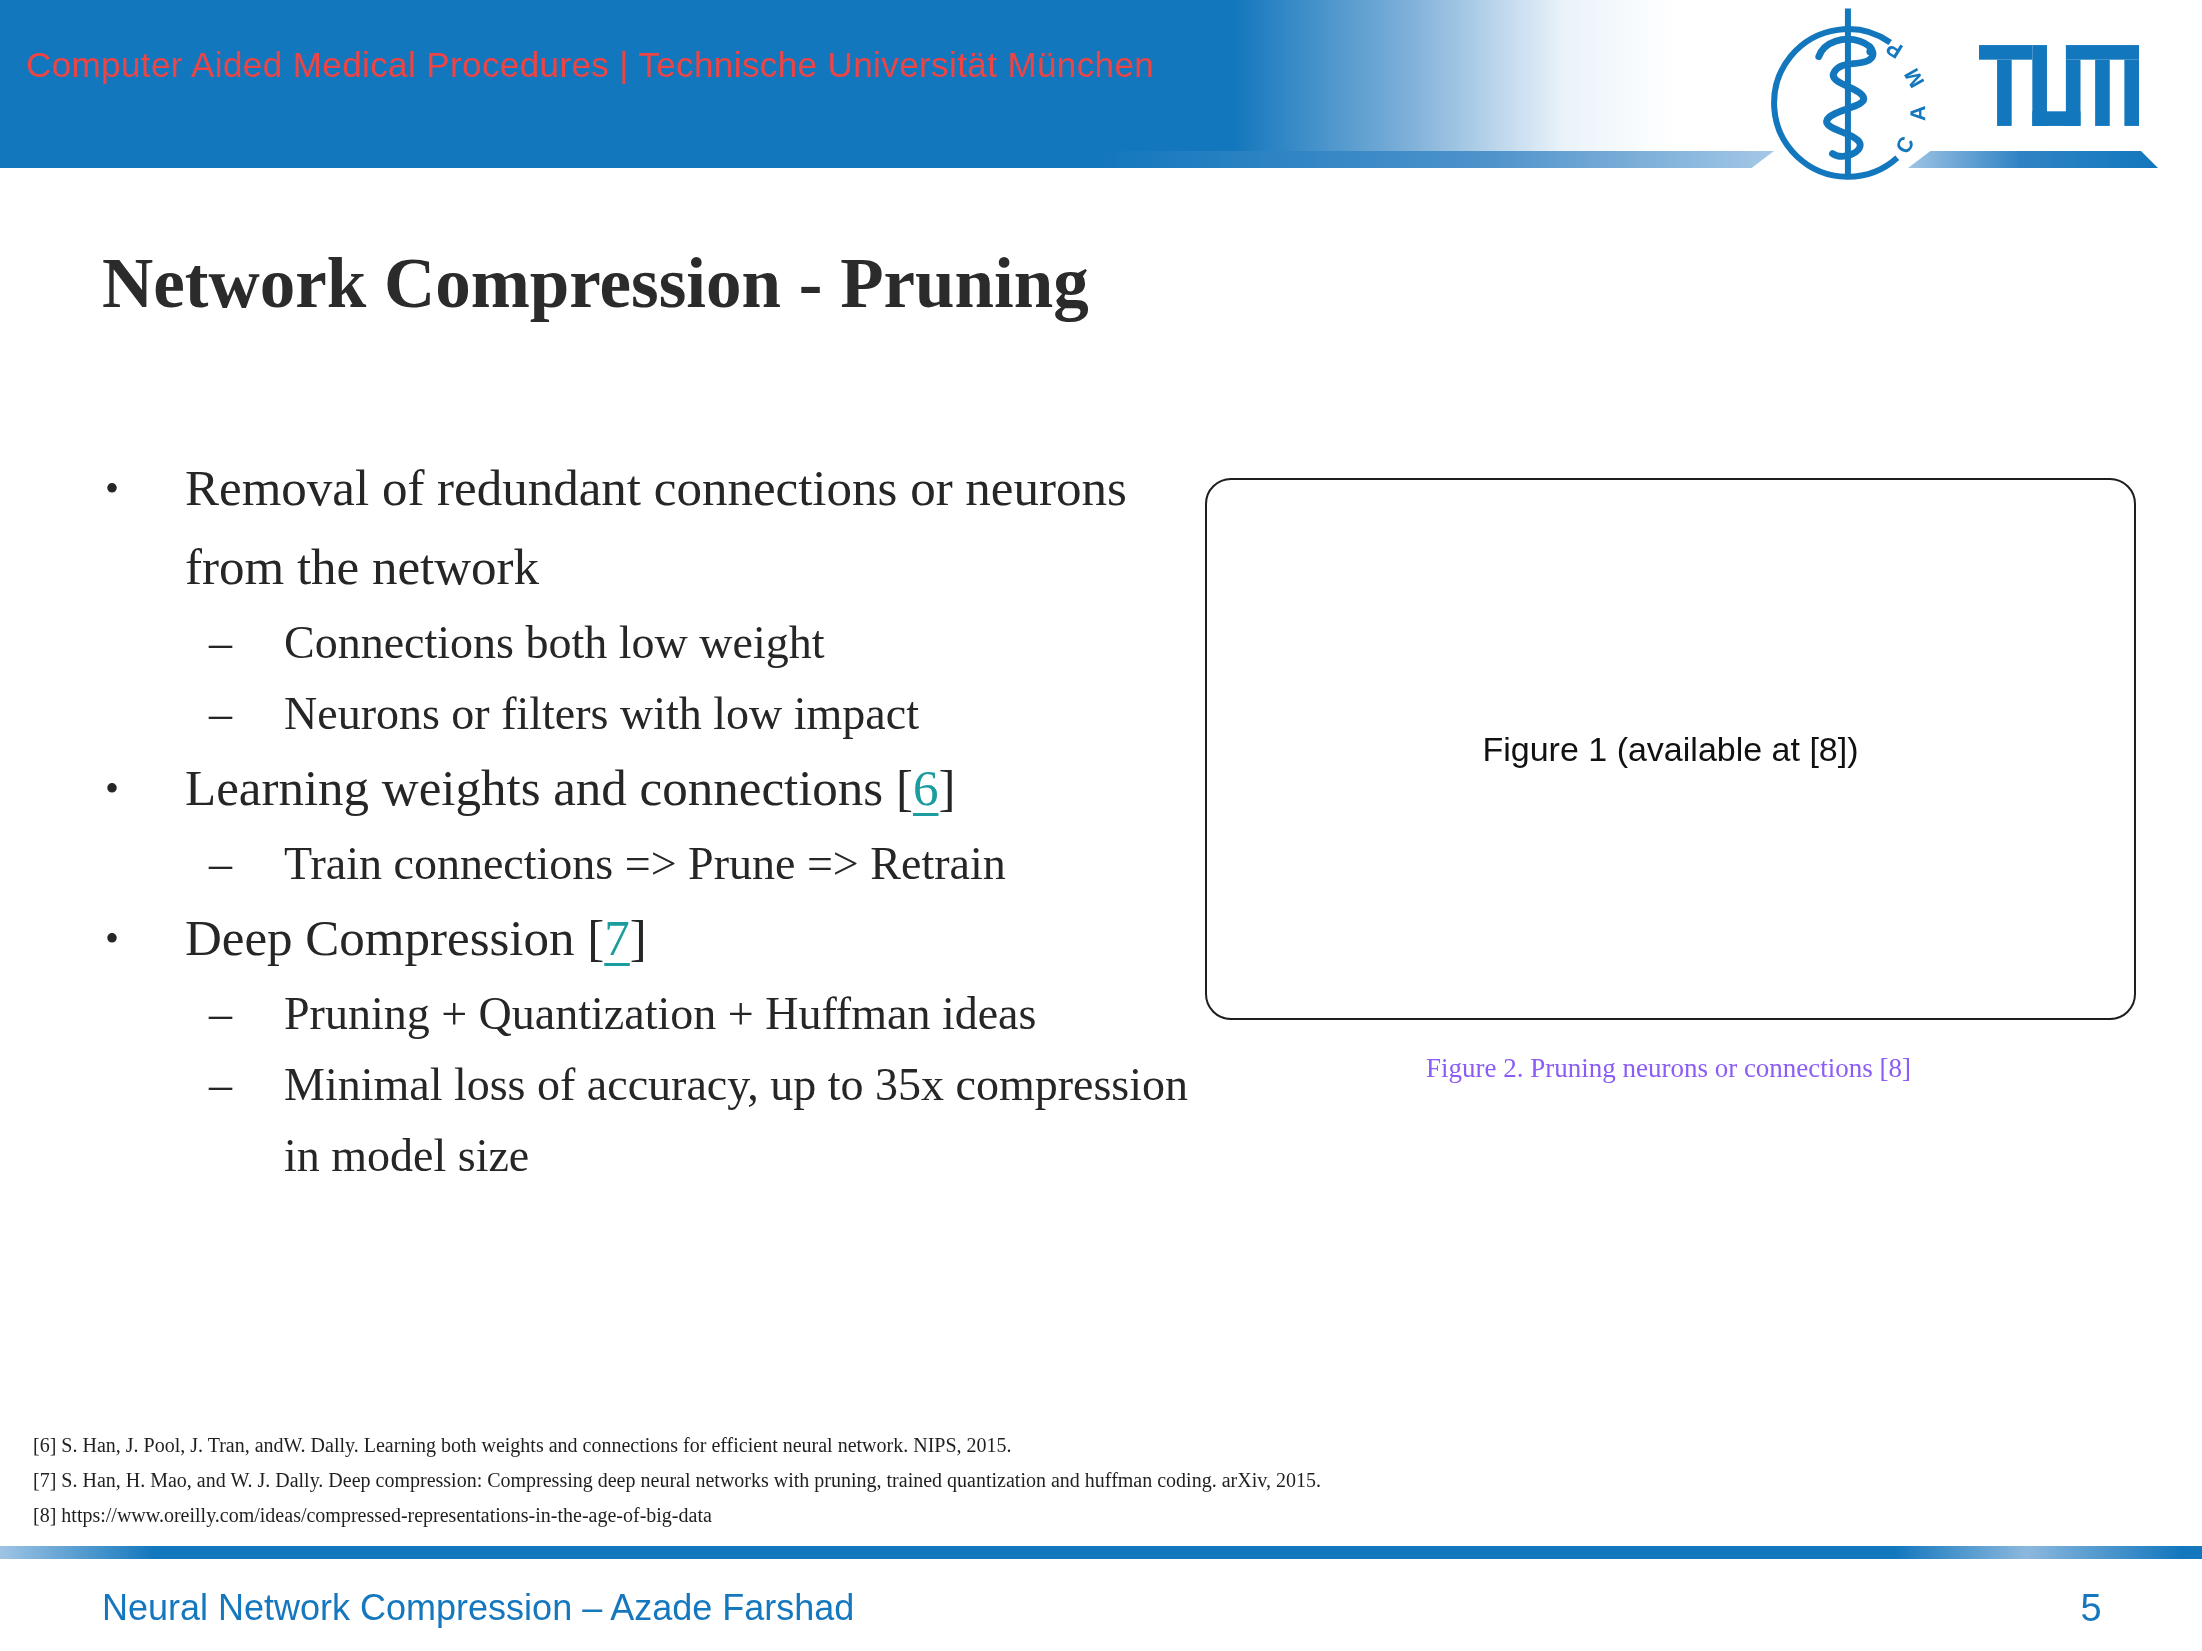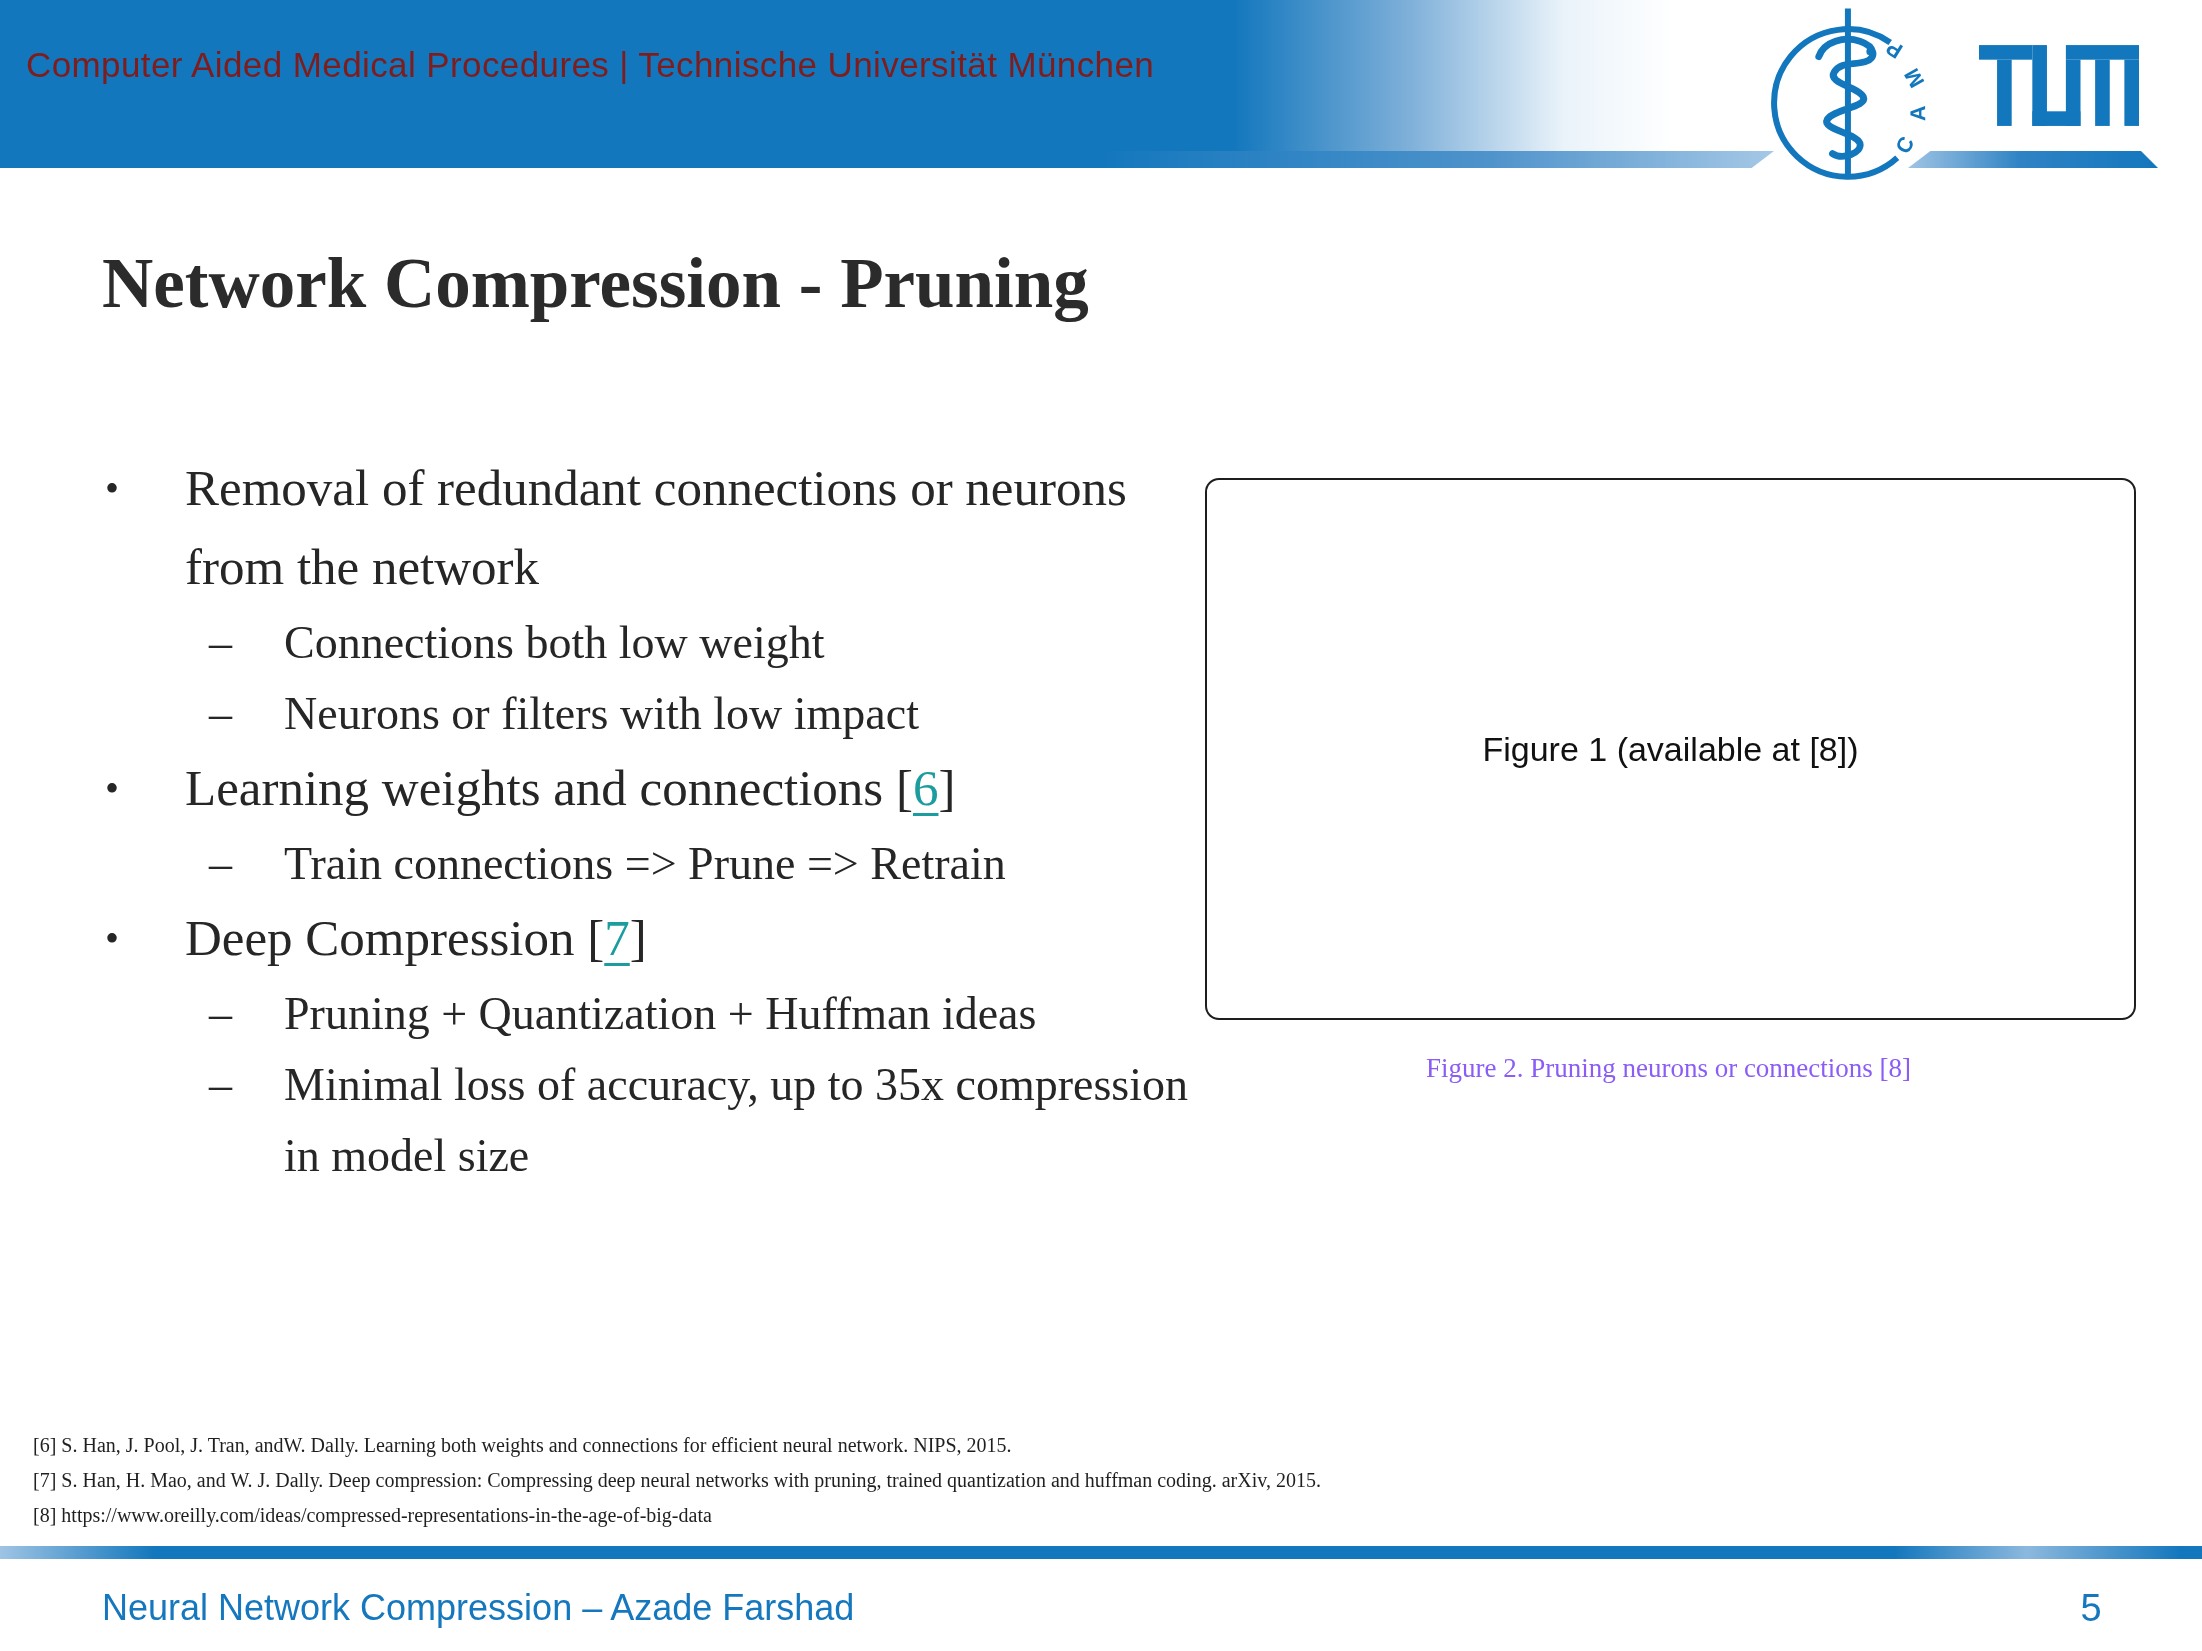--- a/index.html
+++ b/index.html
@@ -13,21 +13,21 @@
     font-family:"Liberation Serif","DejaVu Serif",serif;color:var(--text-dark);
   }
   
   .header-band{
     position:absolute;left:0;top:0;width:2203px;height:151px;
     background:linear-gradient(90deg,var(--brand-blue) 0%,var(--brand-blue) 56%,#7fb0d9 64%,#eaf3fa 71%,#ffffff 76%);
   }
   .header-affiliation{
     position:absolute;left:26px;top:45px;
     font-family:"Liberation Sans","DejaVu Sans",sans-serif;
-    font-size:35px;color:#7f1d1d;white-space:nowrap;letter-spacing:0.4px;
+    font-size:35px;color:#ef4444;white-space:nowrap;letter-spacing:0.4px;
   }
   .stripe{position:absolute;top:151px;height:17px;}
   .stripe-left{
     left:0;width:1774px;
     background:linear-gradient(90deg,var(--brand-blue) 0%,var(--brand-blue) 62%,#4f93cb 84%,#a5c8e6 100%);
     clip-path:polygon(0 0,100% 0,calc(100% - 22.4px) 100%,0 100%);
   }
   .stripe-right{
     left:1908px;width:250px;
     background:linear-gradient(90deg,#9fc4e4 0%,#2f83c4 45%,var(--brand-blue) 100%);
@@ -53,21 +53,21 @@
   .brk{color:var(--text-dark);}
   .ref{
     color:var(--link-teal);
     text-decoration:underline;text-decoration-color:var(--link-teal);
     text-decoration-thickness:3.4px;text-underline-offset:7.7px;
     cursor:pointer;
   }
   
   .figure-box{
     position:absolute;left:1205px;top:478px;width:927px;height:538px;
-    border:2.2px solid #1e1e1e;border-radius:14px;background:#ffffff;
+    border:2.2px solid #1e1e1e;border-radius:26px;background:#ffffff;
     display:flex;align-items:center;justify-content:center;
   }
   .figure-placeholder{
     font-family:"Liberation Sans","DejaVu Sans",sans-serif;
     font-size:34px;color:#111111;
   }
   .figure-caption{
     position:absolute;left:1205px;top:1053px;width:927px;
     text-align:center;font-size:27px;color:#8b5cf6;
   }

